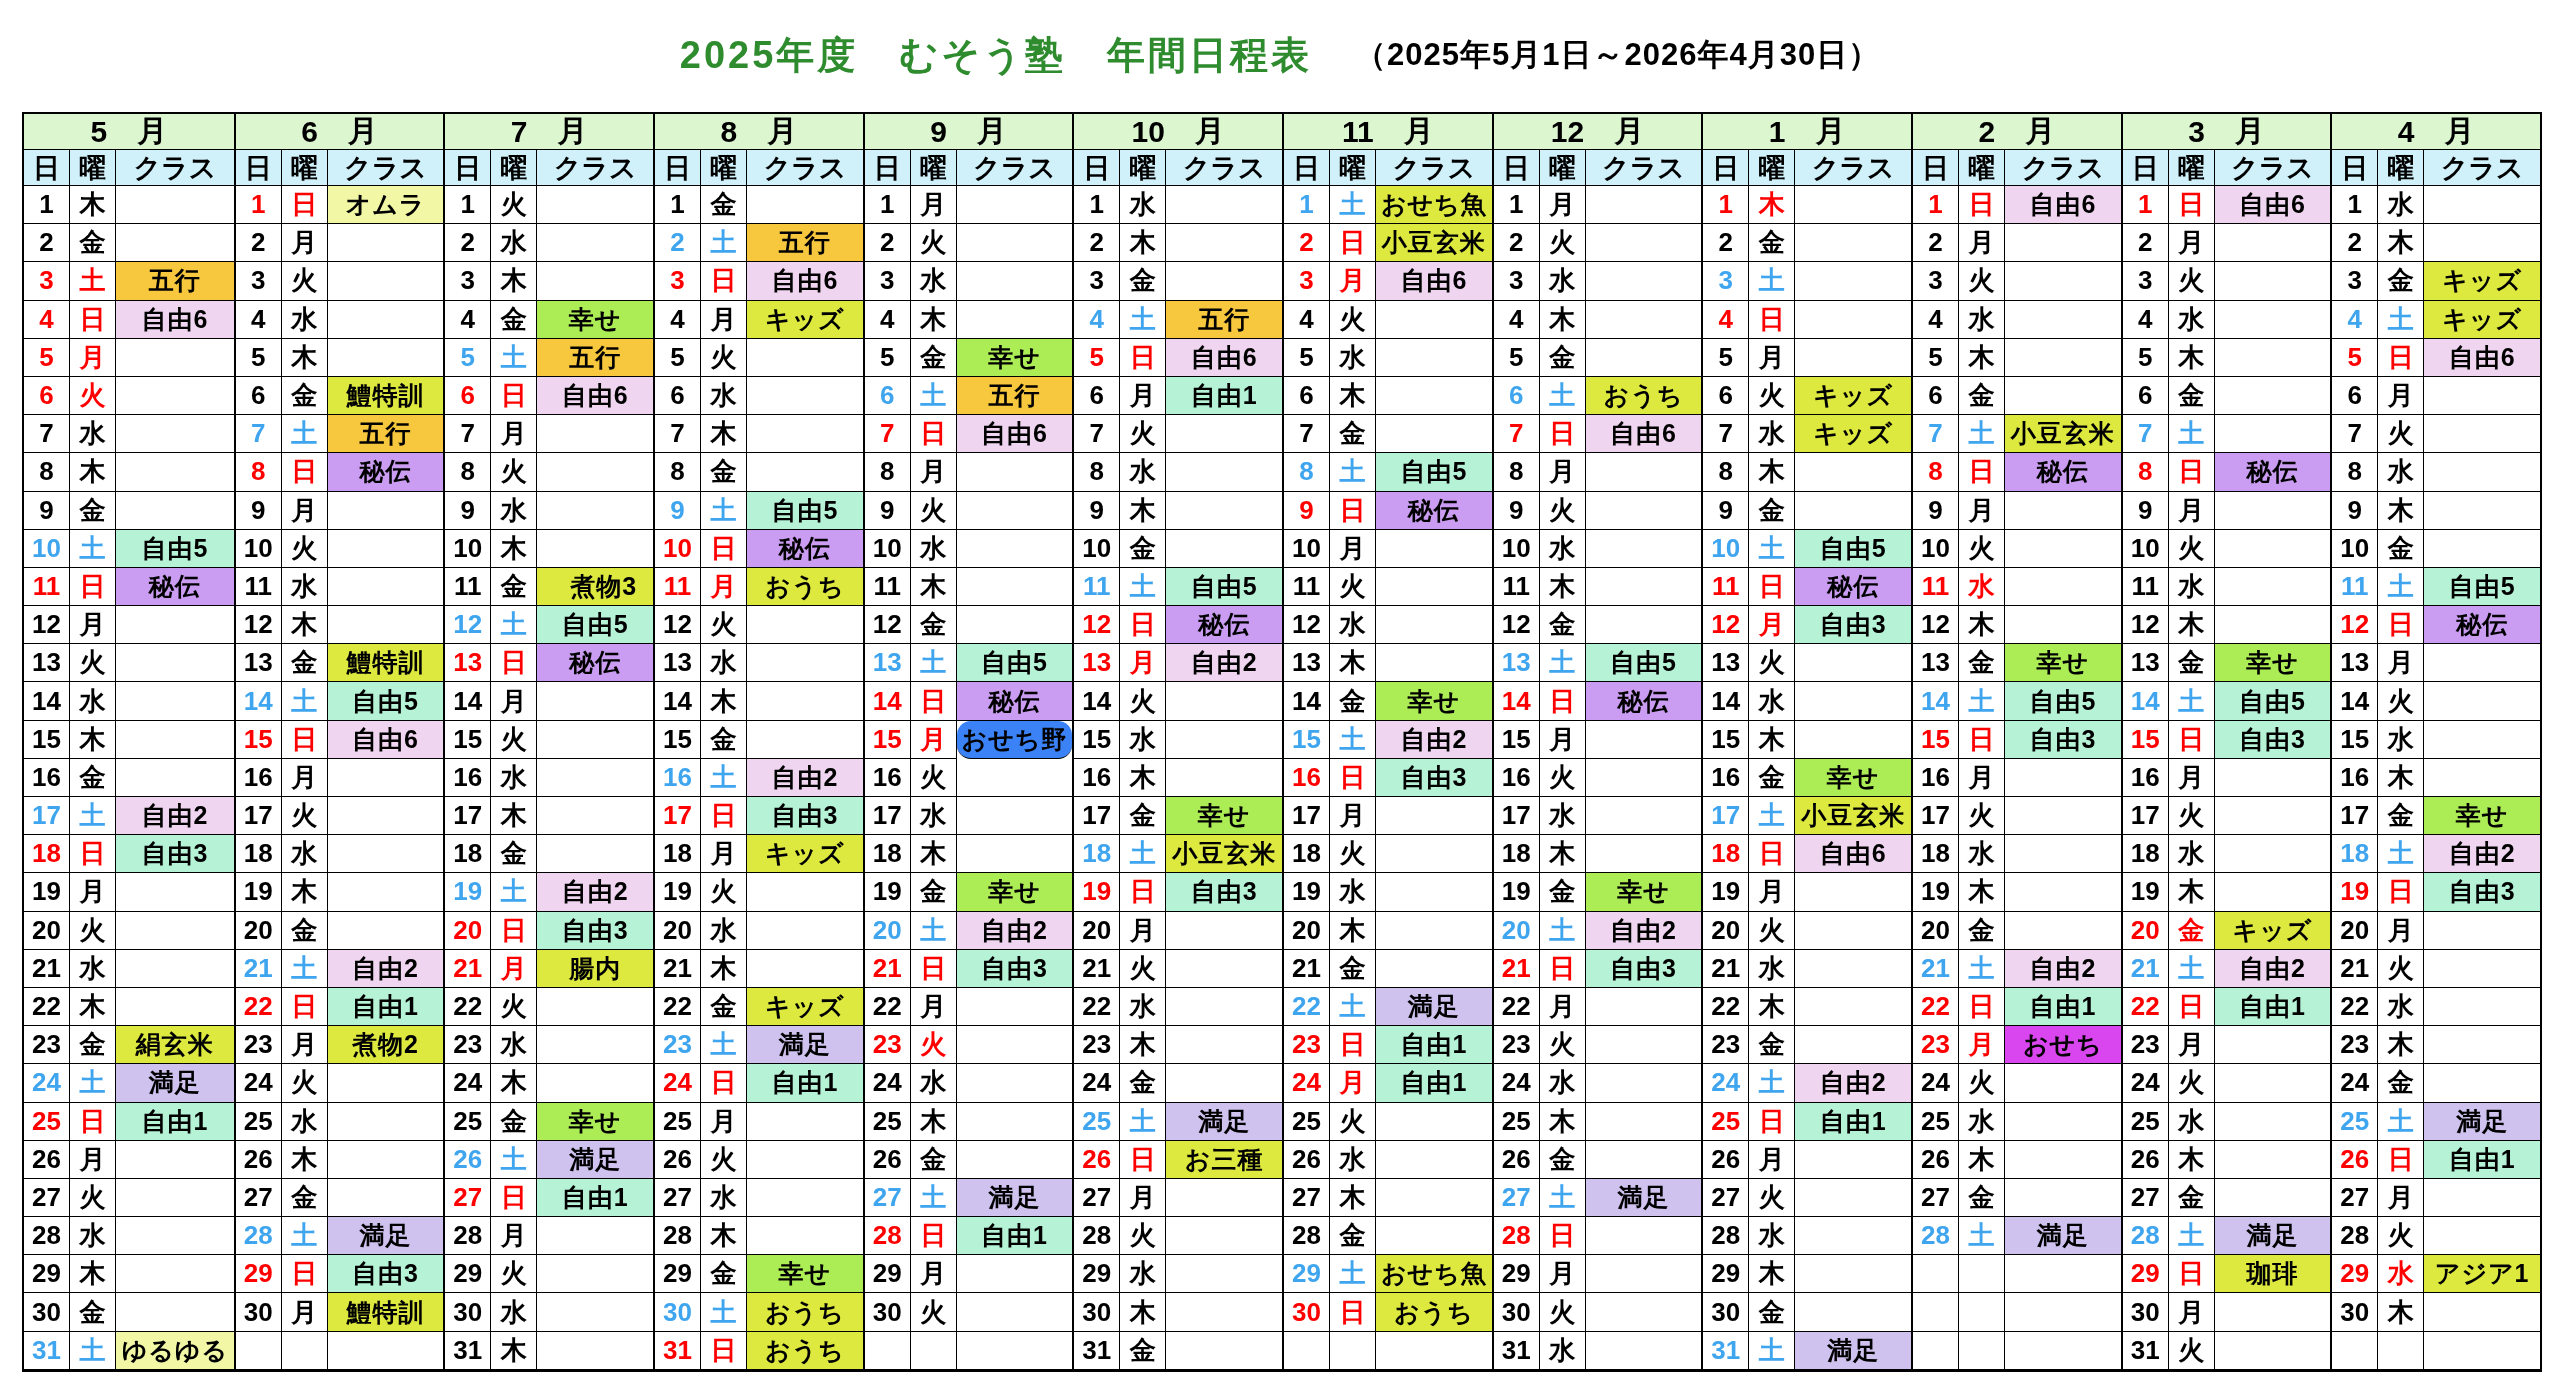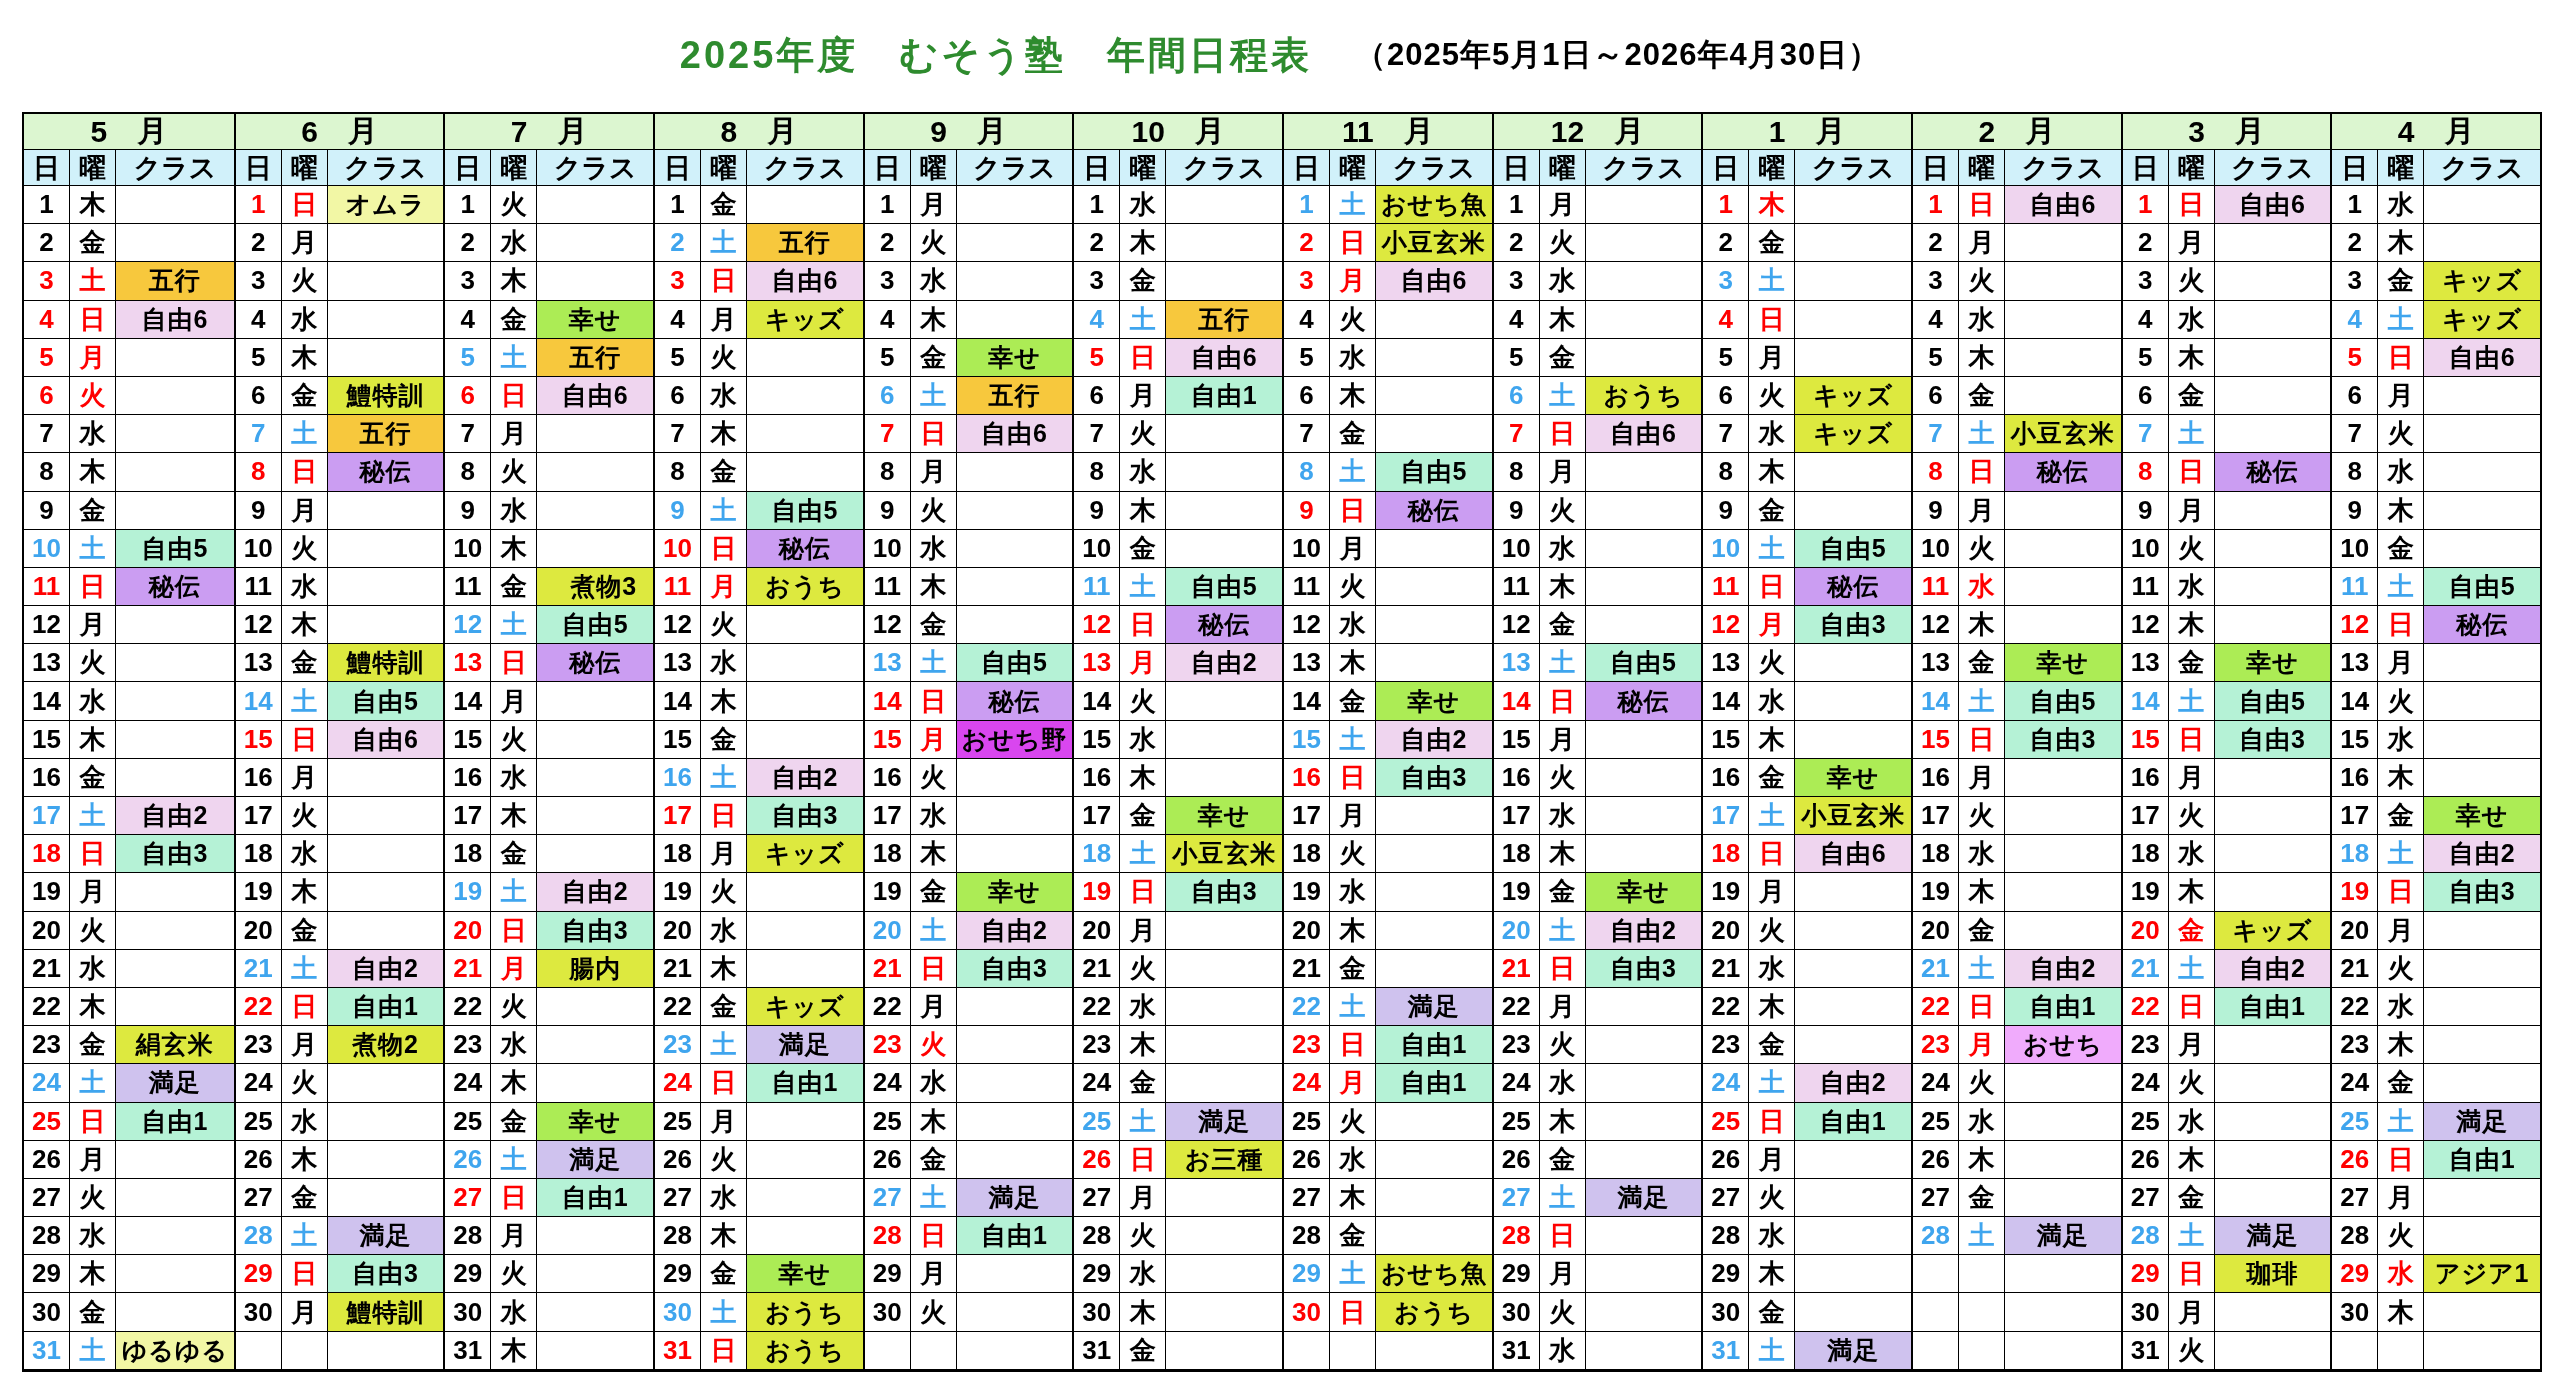--- a/index.html
+++ b/index.html
@@ -509,21 +509,21 @@
       <div class="cell wd-k">金</div>
       <div class="cell cls last-col"></div>
       <div class="cell day-b">13</div>
       <div class="cell wd-b">土</div>
       <div class="cell cls last-col" style="background: rgb(181, 242, 214);">自由5</div>
       <div class="cell day-r">14</div>
       <div class="cell wd-r">日</div>
       <div class="cell cls last-col" style="background: rgb(203, 157, 242);">秘伝</div>
       <div class="cell day-r">15</div>
       <div class="cell wd-r">月</div>
-      <div class="cell cls last-col" style="background: #d946ef;">おせち野</div>
+      <div class="cell cls last-col" style="background: #3b82f6; border-radius: 14px;">おせち野</div>
       <div class="cell day-k">16</div>
       <div class="cell wd-k">火</div>
       <div class="cell cls last-col"></div>
       <div class="cell day-k">17</div>
       <div class="cell wd-k">水</div>
       <div class="cell cls last-col"></div>
       <div class="cell day-k">18</div>
       <div class="cell wd-k">木</div>
       <div class="cell cls last-col"></div>
       <div class="cell day-k">19</div>
@@ -1043,21 +1043,21 @@
       <div class="cell wd-k">金</div>
       <div class="cell cls last-col"></div>
       <div class="cell day-b">21</div>
       <div class="cell wd-b">土</div>
       <div class="cell cls last-col" style="background: rgb(239, 213, 239);">自由2</div>
       <div class="cell day-r">22</div>
       <div class="cell wd-r">日</div>
       <div class="cell cls last-col" style="background: rgb(181, 242, 214);">自由1</div>
       <div class="cell day-r">23</div>
       <div class="cell wd-r">月</div>
-      <div class="cell cls last-col" style="background: #f0abfc;">おせち</div>
+      <div class="cell cls last-col" style="background: #d946ef;">おせち</div>
       <div class="cell day-k">24</div>
       <div class="cell wd-k">火</div>
       <div class="cell cls last-col"></div>
       <div class="cell day-k">25</div>
       <div class="cell wd-k">水</div>
       <div class="cell cls last-col"></div>
       <div class="cell day-k">26</div>
       <div class="cell wd-k">木</div>
       <div class="cell cls last-col"></div>
       <div class="cell day-k">27</div>

